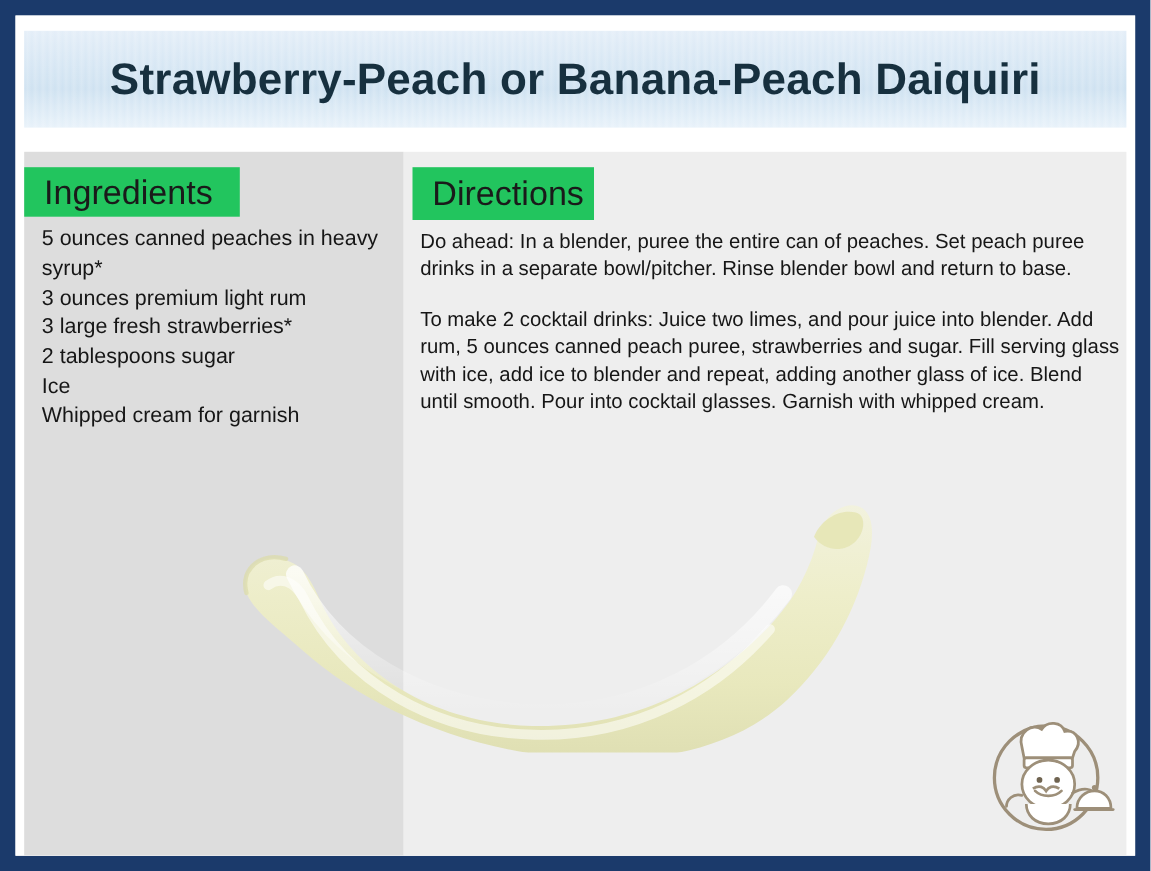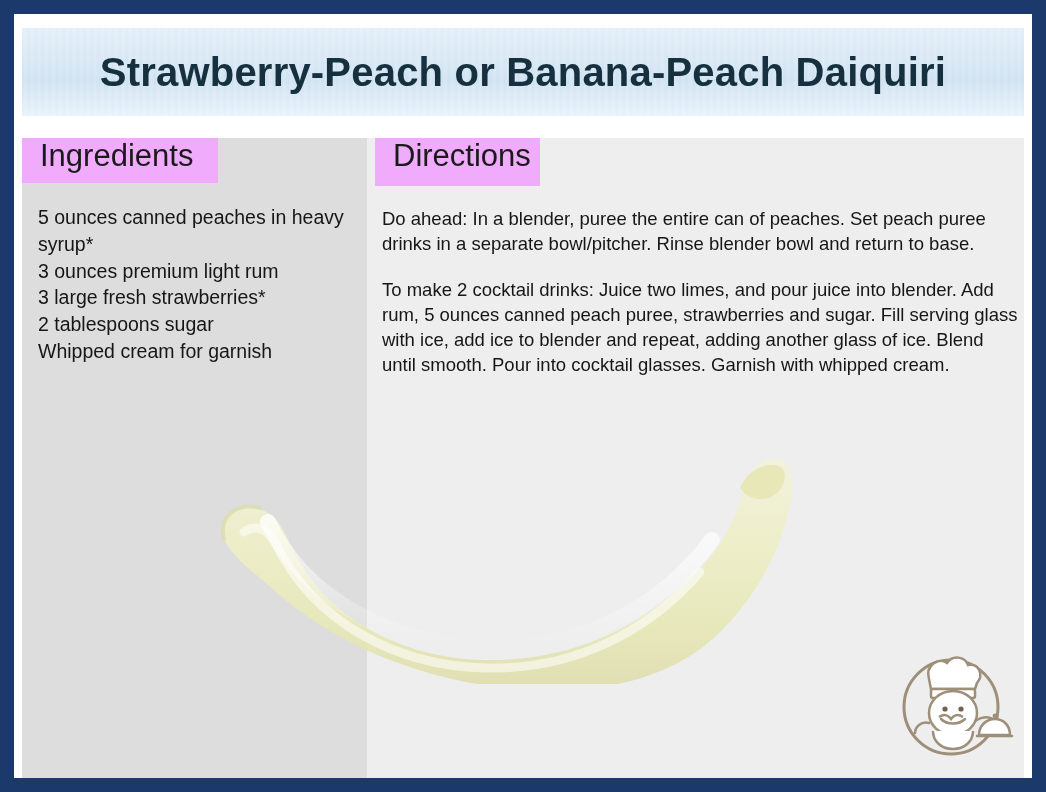--- a/index.html
+++ b/index.html
@@ -74,25 +74,26 @@
     left: 353px;
     top: 124px;
     width: 657px;
     height: 640px;
     background: #eeeeee;
   }
 
   
   .heading-tab {
     position: absolute;
-    background: #f0abfc;
+    background: #22c55e;
     display: flex;
-    align-items: flex-start;
+    align-items: center;
     padding-left: 18px;
     box-sizing: border-box;
+    margin-top: 14px;
   }
   .heading-ingredients {
     left: 8px;
     top: 124px;
     width: 196px;
     height: 45px;
   }
   .heading-directions {
     left: 361px;
     top: 124px;
@@ -202,20 +203,21 @@
 
     <div class="heading-tab heading-directions">
       <span class="heading-text">Directions</span>
     </div>
 
     <div class="ingredients-list">
       <div class="item">5 ounces canned peaches in heavy syrup*</div>
       <div class="item">3 ounces premium light rum</div>
       <div class="item">3 large fresh strawberries*</div>
       <div class="item">2 tablespoons sugar</div>
+      <div class="item">Ice</div>
       <div class="item">Whipped cream for garnish</div>
     </div>
 
     <div class="directions-body">
       <p>Do ahead: In a blender, puree the entire can of peaches. Set peach puree drinks in a separate bowl/pitcher. Rinse blender bowl and return to base.</p>
       <p>To make 2 cocktail drinks: Juice two limes, and pour juice into blender. Add rum, 5 ounces canned peach puree, strawberries and sugar. Fill serving glass with ice, add ice to blender and repeat, adding another glass of ice. Blend until smooth. Pour into cocktail glasses. Garnish with whipped cream.</p>
     </div>
 
     <div class="chef-logo">
       <svg width="125" height="125" viewBox="0 0 125 125" xmlns="http://www.w3.org/2000/svg">

